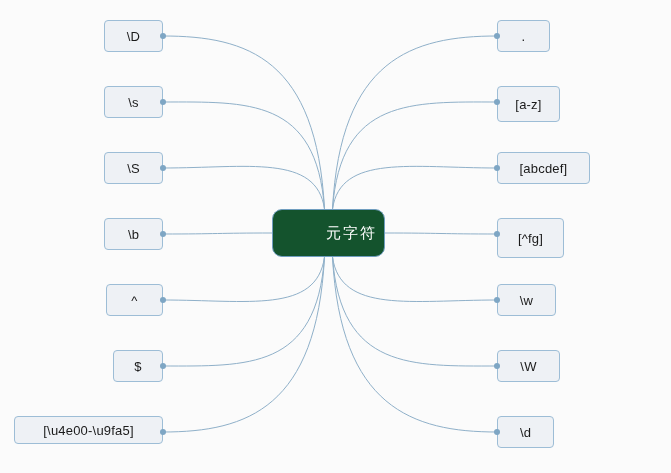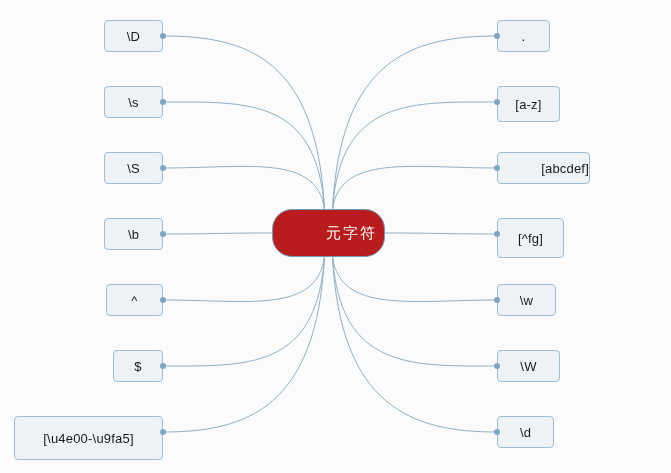--- a/index.html
+++ b/index.html
@@ -40,23 +40,23 @@
     line-height: 1;
     white-space: nowrap;
     letter-spacing: 0.2px;
   }
   .hub {
     position: absolute;
     box-sizing: border-box;
     display: flex;
     align-items: center;
     justify-content: center;
-    background: #b91c1c;
+    background: #14532d;
     border: 1px solid #6f9dbf;
-    border-radius: 20px;
+    border-radius: 10px;
     color: #ffffff;
     font-size: 15px;
     letter-spacing: 2px;
     white-space: nowrap;
     padding-left: 46px;
   }
   .dot {
     position: absolute;
     width: 6px;
     height: 6px;
@@ -104,32 +104,32 @@
       </div>
       <div class="node" style="left: 104px; top: 218px; width: 59px; height: 32px;">
         <span>\b</span>
       </div>
       <div class="node" style="left: 106px; top: 284px; width: 57px; height: 32px;">
         <span>^</span>
       </div>
       <div class="node" style="left: 113px; top: 350px; width: 50px; height: 32px;">
         <span>$</span>
       </div>
-      <div class="node" style="left: 14px; top: 416px; width: 149px; height: 44px;">
+      <div class="node" style="left: 14px; top: 416px; width: 149px; height: 28px;">
         <span>[\u4e00-\u9fa5]</span>
       </div>
     </div>
   <div id="right-col">
       <div class="node" style="left: 497px; top: 20px; width: 53px; height: 32px;">
         <span>.</span>
       </div>
       <div class="node" style="left: 497px; top: 86px; width: 63px; height: 36px;">
         <span>[a-z]</span>
       </div>
-      <div class="node" style="left: 497px; top: 152px; width: 93px; height: 32px; justify-content: flex-end;">
+      <div class="node" style="left: 497px; top: 152px; width: 93px; height: 32px;">
         <span>[abcdef]</span>
       </div>
       <div class="node" style="left: 497px; top: 218px; width: 67px; height: 40px;">
         <span>[^fg]</span>
       </div>
       <div class="node" style="left: 497px; top: 284px; width: 59px; height: 32px;">
         <span>\w</span>
       </div>
       <div class="node" style="left: 497px; top: 350px; width: 63px; height: 32px;">
         <span>\W</span>

